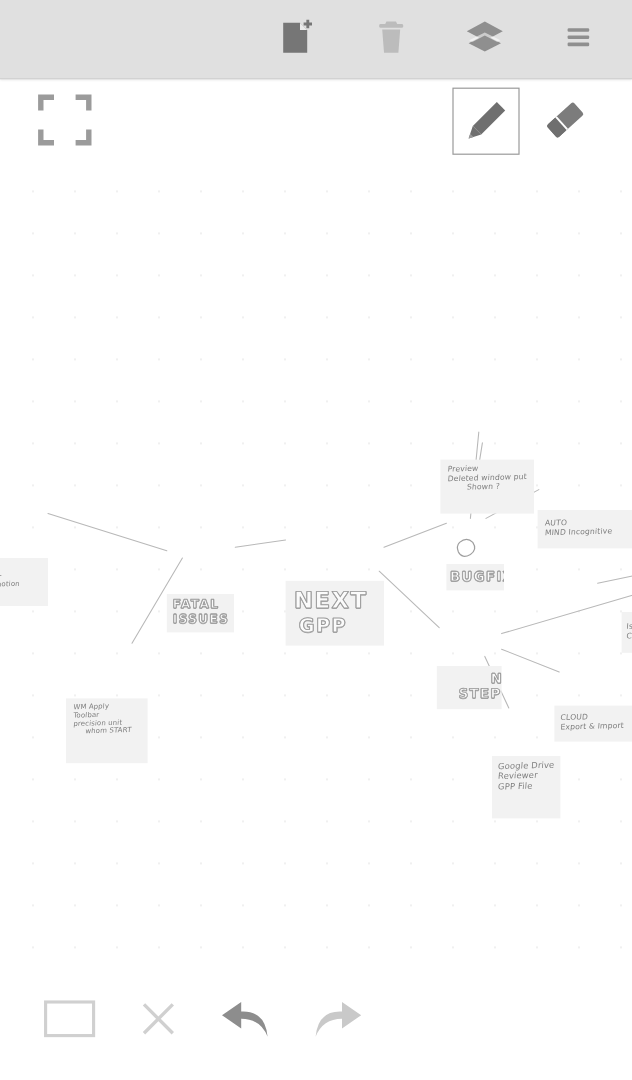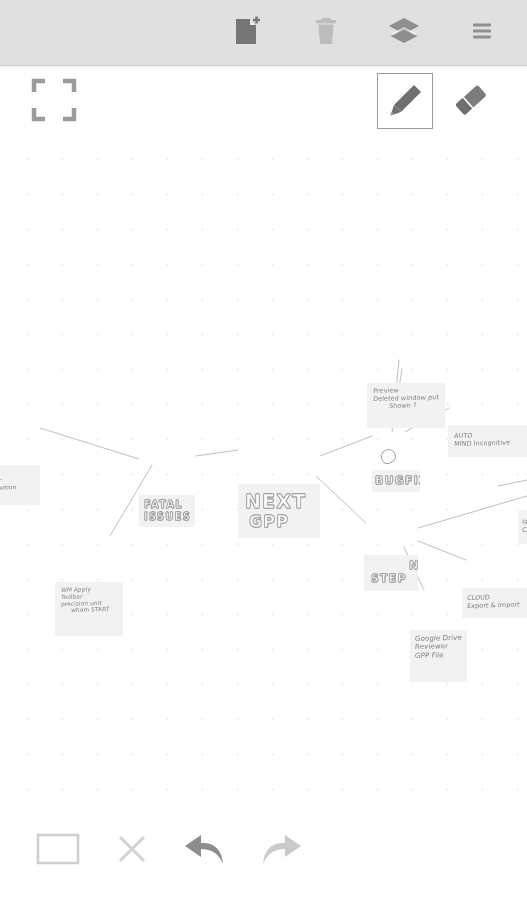--- a/index.html
+++ b/index.html
@@ -324,21 +324,21 @@
       <span class="ln bubble" style="font-size:11px;">BUGFIX</span>
     </div>
 
     <div class="note" style="left:518px; top:374px; width:30px; height:34px; padding:4px 2px 4px 4px;">
       <span class="ln scrawl">Is</span>
       <span class="ln scrawl">C</span>
     </div>
 
     <div class="note" style="left:364px; top:419px; width:54px; height:36px; padding:3px 0 3px 5px;">
       <span class="ln bubble" style="font-size:11px;margin-left:40px;">NEXT</span>
-      <span class="ln bubble" style="font-size:11px; margin-left:2px;">STEP</span>
+      <span class="ln bubble" style="font-size:11px; margin-left:2px;text-align:right;">STEP</span>
     </div>
 
     <div class="note" style="left:55px; top:446px; width:68px; height:54px; padding:5px 3px 5px 6px; justify-content:flex-start;">
       <span class="ln scrawl tiny">WM Apply</span>
       <span class="ln scrawl tiny">Toolbar</span>
       <span class="ln scrawl tiny">precision unit</span>
       <span class="ln scrawl tiny" style="margin-left:10px;">whom START</span>
     </div>
 
     <div class="note" style="left:462px; top:452px; width:65px; height:30px; padding:4px 2px 4px 5px;">

